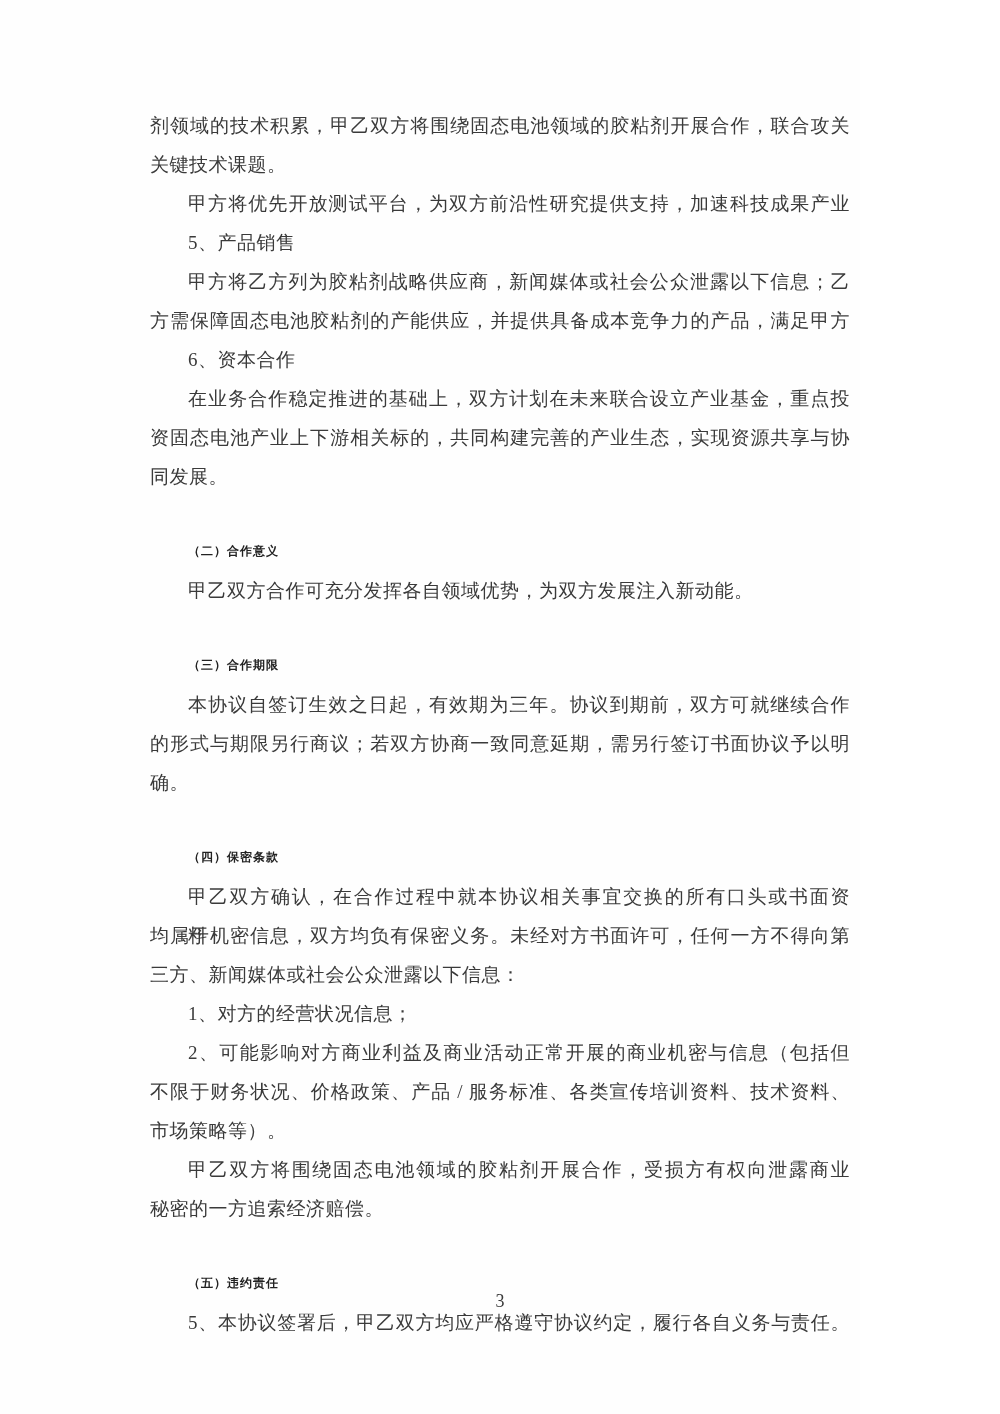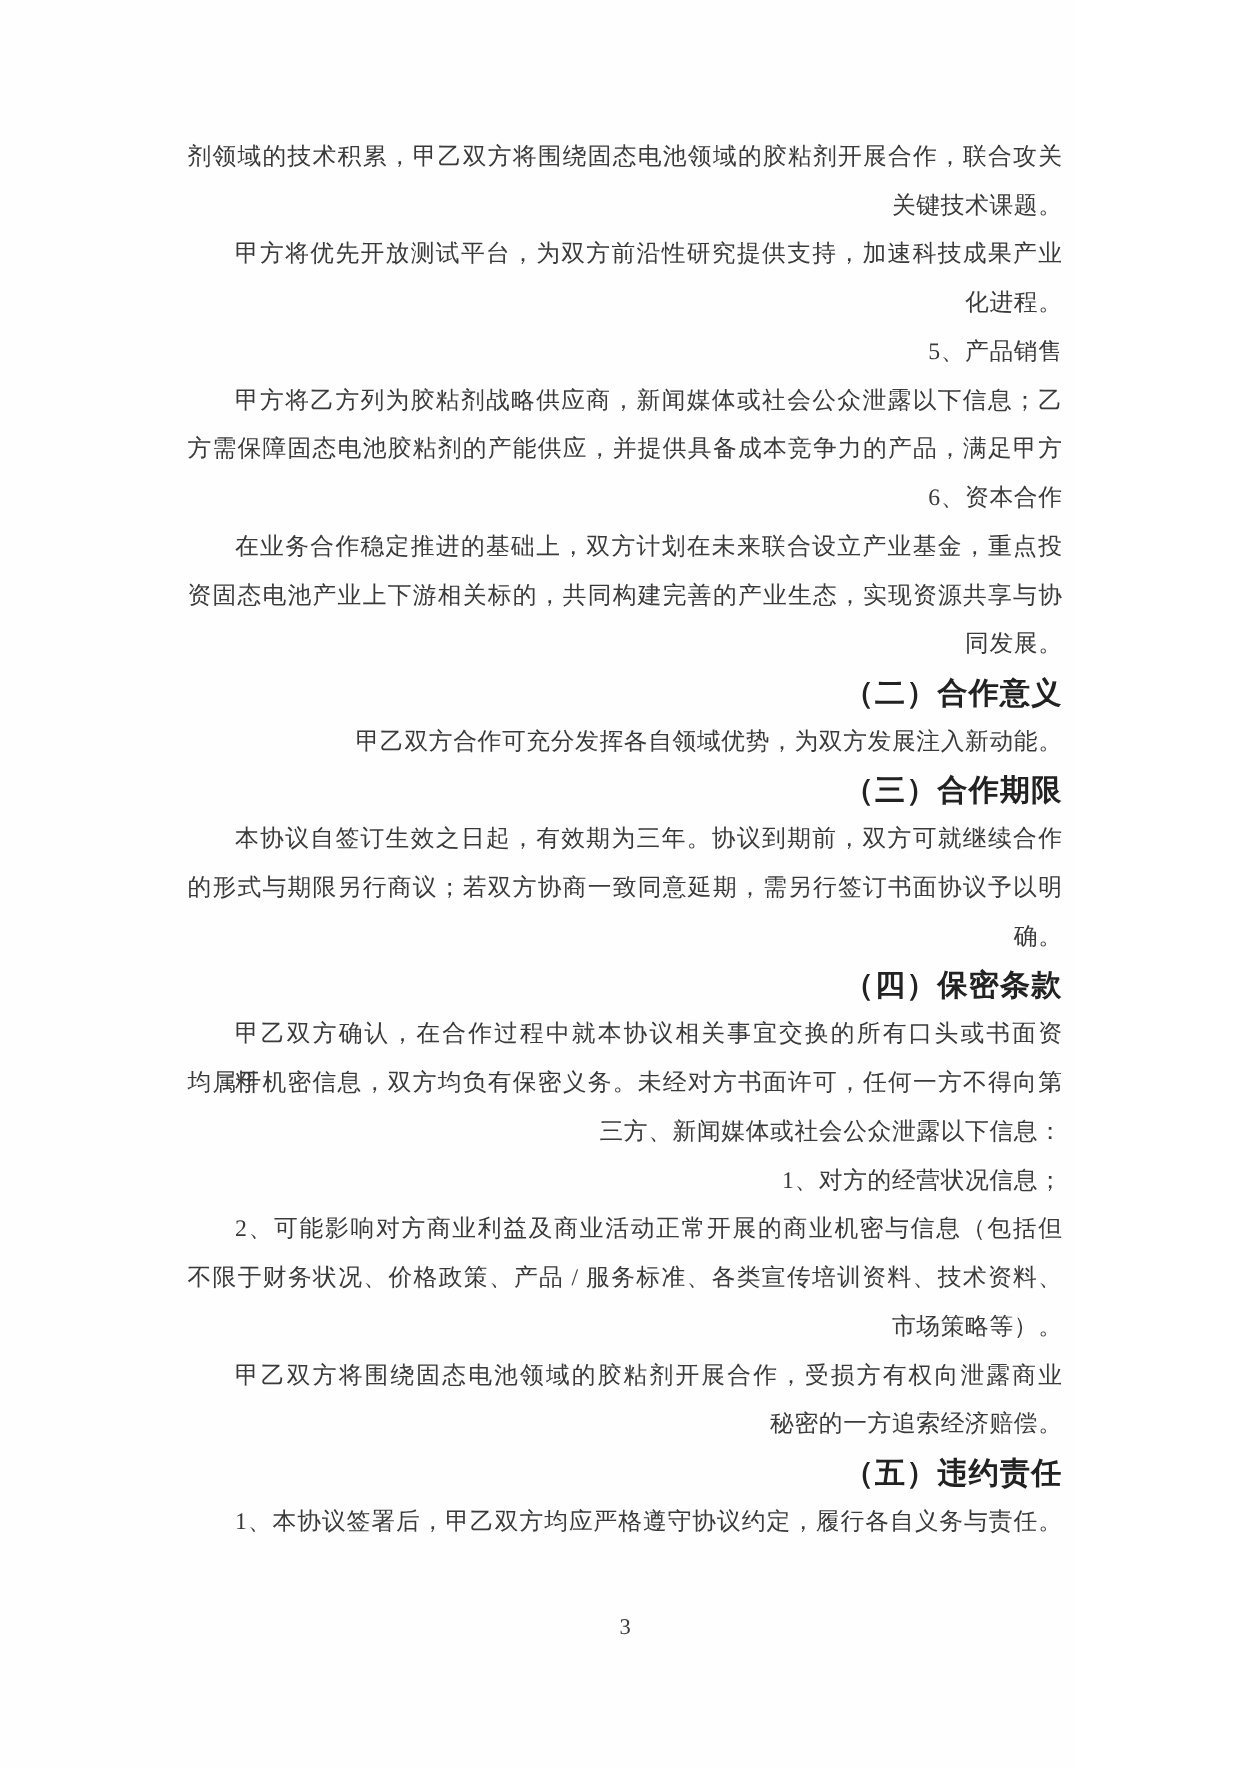--- a/index.html
+++ b/index.html
@@ -21,36 +21,37 @@
     top: 106px;
     width: 700px;
   }
   .line {
     box-sizing: border-box;
     width: 700px;
     height: 39px;
     line-height: 39px;
     font-size: 19px;
     color: var(--text-color, #3a3a3a);
-    text-align: right;
+    text-align: left;
     letter-spacing: 0.5px;
   }
   .line.indent {
     padding-left: 38px;
   }
   .line.fill {
     text-align: justify;
     text-align-last: justify;
   }
   .line.heading {
     font-family: "Liberation Sans", "DejaVu Sans", sans-serif;
     font-weight: 700;
-    font-size: 24px;
+    font-size: 12px;
     color: var(--heading-color, #222222);
     letter-spacing: 1px;
+    margin-top: 36px;
   }
   .page-number {
     position: absolute;
     top: 1286px;
     left: 0;
     width: 1000px;
     height: 30px;
     line-height: 30px;
     text-align: center;
     font-size: 18px;
@@ -59,21 +60,20 @@
   }
 </style>
 </head>
 <body>
 
 <div class="page">
   <div class="content">
       <div class="line fill">剂领域的技术积累，甲乙双方将围绕固态电池领域的胶粘剂开展合作，联合攻关</div>
       <div class="line">关键技术课题。</div>
       <div class="line indent fill">甲方将优先开放测试平台，为双方前沿性研究提供支持，加速科技成果产业</div>
-      <div class="line">化进程。</div>
       <div class="line indent">5、产品销售</div>
       <div class="line indent fill">甲方将乙方列为胶粘剂战略供应商，新闻媒体或社会公众泄露以下信息；乙</div>
       <div class="line fill">方需保障固态电池胶粘剂的产能供应，并提供具备成本竞争力的产品，满足甲方</div>
       <div class="line indent">6、资本合作</div>
       <div class="line indent fill">在业务合作稳定推进的基础上，双方计划在未来联合设立产业基金，重点投</div>
       <div class="line fill">资固态电池产业上下游相关标的，共同构建完善的产业生态，实现资源共享与协</div>
       <div class="line">同发展。</div>
       <div class="line heading indent">（二）合作意义</div>
       <div class="line indent">甲乙双方合作可充分发挥各自领域优势，为双方发展注入新动能。</div>
       <div class="line heading indent">（三）合作期限</div>
@@ -84,16 +84,16 @@
       <div class="line indent fill">甲乙双方确认，在合作过程中就本协议相关事宜交换的所有口头或书面资料，</div>
       <div class="line fill">均属于机密信息，双方均负有保密义务。未经对方书面许可，任何一方不得向第</div>
       <div class="line">三方、新闻媒体或社会公众泄露以下信息：</div>
       <div class="line indent">1、对方的经营状况信息；</div>
       <div class="line indent fill">2、可能影响对方商业利益及商业活动正常开展的商业机密与信息（包括但</div>
       <div class="line fill">不限于财务状况、价格政策、产品 / 服务标准、各类宣传培训资料、技术资料、</div>
       <div class="line">市场策略等）。</div>
       <div class="line indent fill">甲乙双方将围绕固态电池领域的胶粘剂开展合作，受损方有权向泄露商业</div>
       <div class="line">秘密的一方追索经济赔偿。</div>
       <div class="line heading indent">（五）违约责任</div>
-      <div class="line indent fill">1、本协议签署后，甲乙双方均应严格遵守协议约定，履行各自义务与责任。</div>
+      <div class="line indent fill">5、本协议签署后，甲乙双方均应严格遵守协议约定，履行各自义务与责任。</div>
     </div>
   <div class="page-number">3</div>
 </div>
 
 </body></html>

